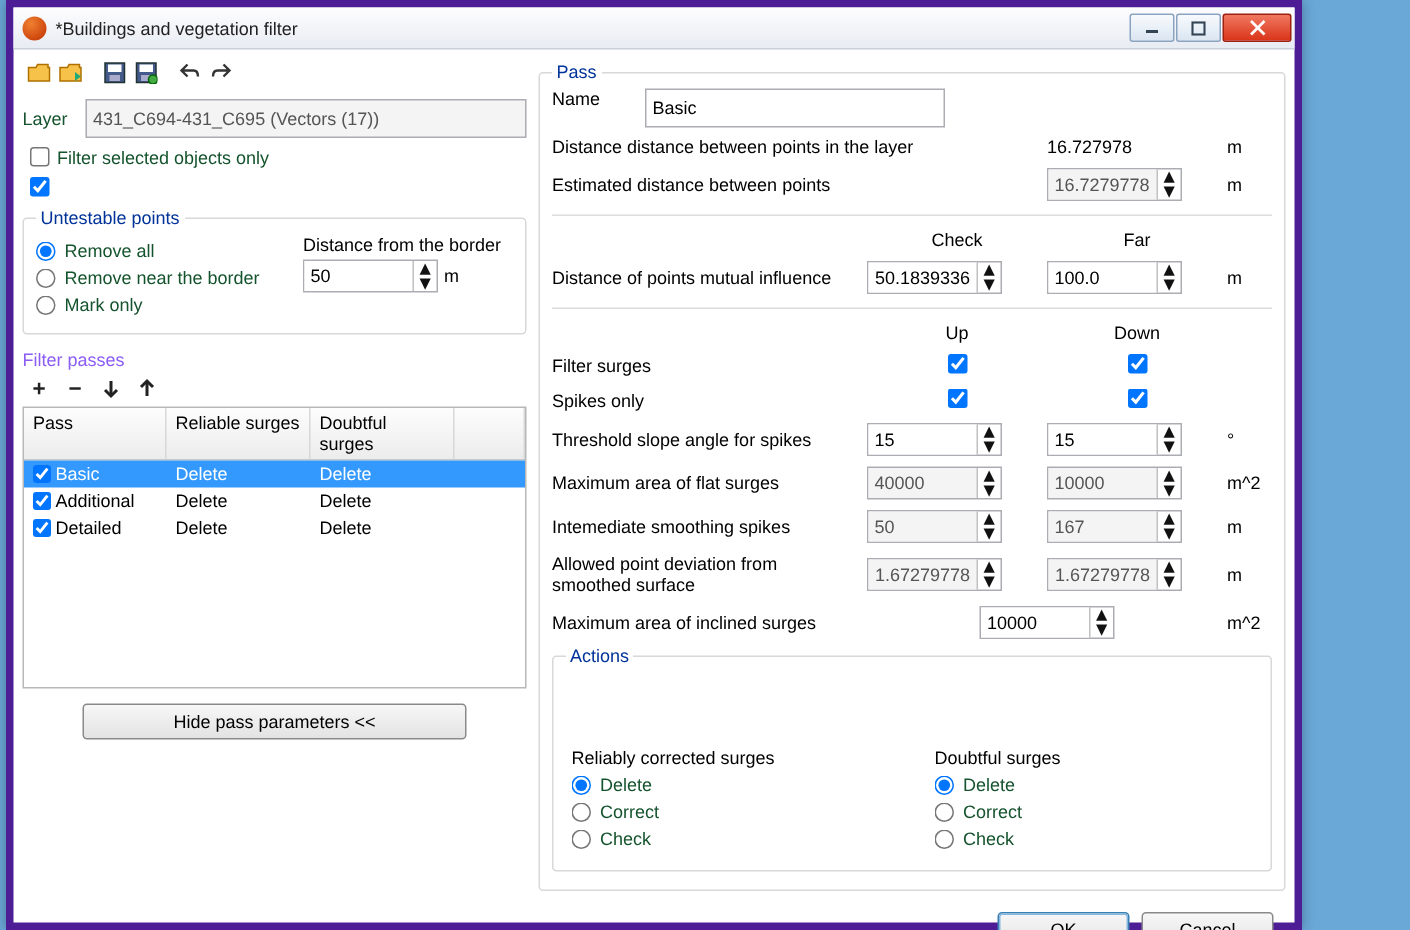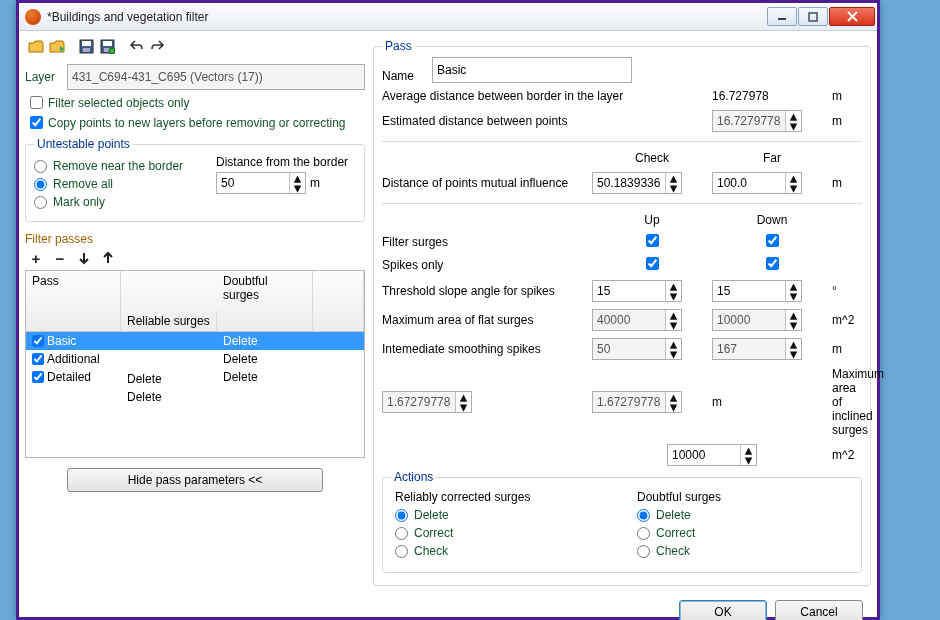--- a/index.html
+++ b/index.html
@@ -1,17 +1,17 @@
 <!DOCTYPE html>
 <html><head>
 <meta charset="utf-8">
 <style>
 * { box-sizing: border-box; font-family: "Segoe UI", Tahoma, sans-serif; font-size: 12px; }
 body { margin: 0; padding: 0; background: #6aa8d8; width: 940px; height: 620px; overflow: hidden; position: relative; }
-.window { position: absolute; top: 0; left: 16px; width: 864px; height: 620px; background: #fff; border: 3px solid #4c1d95; box-shadow: 0 0 8px rgba(0,0,0,0.3); }
+.window { position: absolute; top: 0; left: 4px; width: 864px; height: 620px; background: #fff; border: 5px solid #4c1d95; box-shadow: 0 0 8px rgba(0,0,0,0.3); }
 .titlebar { height: 28px; background: linear-gradient(#fdfdfe, #e8ecf3); border-bottom: 1px solid #c8d0dc; display: flex; align-items: center; padding: 0 2px 0 6px; }
 .titlebar .app-icon { width: 16px; height: 16px; background: radial-gradient(circle at 35% 30%, #f08030, #c03000); border-radius: 50%; margin-right: 6px; }
 .titlebar .title { flex: 1; color: #222; }
 .winbtns { display: flex; }
 .winbtn { width: 30px; height: 19px; margin-left: 1px; border: 1px solid #8aa3c0; border-radius: 2px; background: linear-gradient(#f7fafd,#dbe6f2); display: flex; align-items: center; justify-content: center; color: #345; }
 .winbtn.close { width: 46px; background: linear-gradient(#f07860,#d9341a); border-color: #a02010; color: #fff; }
 .winbtn svg { display: block; }
 
 .content { display: flex; height: calc(100% - 28px); padding: 4px 6px 6px 6px; gap: 8px; }
 .left-col { width: 415px; display: flex; flex-direction: column; }
@@ -40,51 +40,51 @@
 .untestable { display: flex; gap: 22px; }
 .ut-left { flex: 1; }
 .ut-right { width: 140px; }
 .radio-row { display: flex; align-items: center; gap: 6px; margin: 4px 0; }
 .dist-row { display: flex; align-items: center; gap: 4px; }
 .spin { display: inline-flex; border:1px solid #abadb3; height:22px; }
 .spin input { border: none; width: 72px; padding: 2px 4px; height: 20px; }
 .spin .spinbtns { width: 16px; border-left: 1px solid #c0c0c0; display:flex; flex-direction:column; }
 .spin .sb { flex:1; display:flex; align-items:center; justify-content:center; font-size:15px; line-height:0.3; color:#111;}
 
-.passes-label { color: #a16207; margin-top: 6px; }
+.passes-label { color: #8b5cf6; margin-top: 6px; }
 .passes-tb { display:flex; gap:6px; padding:3px 2px; align-items:center; }
 .passes-tb .pb { width:18px; height:18px; display:flex; align-items:center; justify-content:center; font-size:15px; font-weight:bold; color:#222; }
 .pass-table { border:1px solid #b8b8b8; height:188px; background:#fff; }
 .pt-head { display:flex; background:linear-gradient(#fdfdfd,#ececec); border-bottom:1px solid #c8c8c8; }
 .pt-head div { padding:3px 6px; border-right:1px solid #d8d8d8; }
 .col-pass { width:95px; }
-.col-rel { width:96px;margin-top:40px; }
+.col-rel { width:96px; }
 .col-doubt { width:96px; }
 .col-rest { flex:1; }
 .pt-row { display:flex; height:18px; align-items:center; }
 .pt-row .cell { padding: 1px 2px 1px 6px; display:flex; align-items:center; gap:3px; }
 .pt-row.selected { background:#3399ff; color:#fff; }
 .pt-row input[type=checkbox] { width:12px; height:12px; }
 
 .hide-btn { width: 256px; height:24px; margin: 10px auto 0 auto; display:block; border:1px solid #8a8a8a; border-radius:3px; background:linear-gradient(#f7f7f7,#e3e3e3); }
 
 .right-fieldset { flex: 1; }
 .pass-grid { display: grid; grid-template-columns: 210px 120px 120px 30px; row-gap: 7px; align-items: center; }
 .pass-grid .lbl { color:#000; padding-right:4px; }
 .pass-grid .hdr { text-align:center; color:#000; }
 .pass-grid .unit { color:#000; }
 .pass-grid .center { text-align:center; }
 .divider { grid-column: 1 / -1; border-top:1px solid #dcdcdc; margin:2px 0; }
-.name-row { display:flex; align-items:flex-end; gap:2px; margin-bottom:6px; }
+.name-row { display:flex; align-items:flex-start; gap:14px; margin-bottom:6px; }
 .name-row input { width: 200px; }
 .full-span { grid-column: 2 / 4; display:flex; justify-content:center; }
 
 .actions-group { margin-top:4px; }
 .actions-cols { display:flex; gap:30px; padding: 2px 4px; }
-.act-col { flex:1; }
+.act-col { flex:1;margin-top:48px; }
 .act-col .hdr2 { margin-bottom:3px; }
 
 .footer { display:flex; justify-content:flex-end; gap:8px; padding:10px 8px 0 0; }
 .footer button { width:88px; height:24px; border:1px solid #8a8a8a; border-radius:3px; background:linear-gradient(#f7f7f7,#e3e3e3); }
 .footer button.ok { border:1px solid #3c7fb1; outline:1px solid #86b7e0; outline-offset:-2px; }
 </style>
 </head>
 <body>
 
 <div class="window">
@@ -159,34 +159,33 @@
         <label>Layer</label>
         <input type="text" class="layer-input" disabled="" value="431_C694-431_C695 (Vectors (17))" style="">
       </div>
 
       <div class="chk">
         <input type="checkbox" style="">
         <label>Filter selected objects only</label>
       </div>
       <div class="chk">
         <input type="checkbox" checked="" style="">
-        <label>Copy points to new layers before removing or correcting</label>
       </div>
 
       <fieldset>
         <legend>Untestable points</legend>
         <div class="untestable">
           <div class="ut-left">
             <div class="radio-row">
+                <input type="radio" name="ut" checked="" style="">
+                <label>Remove all</label>
+              </div>
+            <div class="radio-row">
                 <input type="radio" name="ut" style="">
                 <label>Remove near the border</label>
-              </div>
-            <div class="radio-row">
-                <input type="radio" name="ut" checked="" style="">
-                <label>Remove all</label>
               </div>
             <div class="radio-row">
                 <input type="radio" name="ut" style="">
                 <label>Mark only</label>
               </div>
           </div>
           <div class="ut-right">
             <div style="margin-bottom:3px;">Distance from the border</div>
             <div class="dist-row">
               <span class="spin">
@@ -262,21 +261,21 @@
     <div class="right-col">
       <fieldset class="right-fieldset">
         <legend>Pass</legend>
 
         <div class="name-row">
           <span style="width:48px;">Name</span>
           <input type="text" value="Basic" style="">
         </div>
 
         <div class="pass-grid">
-          <div class="lbl" style="grid-column:1/3;">Average distance between border in the layer</div>
+          <div class="lbl" style="grid-column:1/3;">Distance distance between points in the layer</div>
           <div>16.727978</div>
           <div class="unit">m</div>
 
           <div class="lbl" style="grid-column:1/3;">Estimated distance between points</div>
           <div><span class="spin">
                 <input type="text" disabled="" value="16.7279778" style="">
                 <span class="spinbtns">
                   <span class="sb">▴</span>
                   <span class="sb">▾</span>
                 </span>
@@ -368,20 +367,21 @@
               </span></div>
           <div><span class="spin">
                 <input type="text" disabled="" value="167" style="">
                 <span class="spinbtns">
                   <span class="sb">▴</span>
                   <span class="sb">▾</span>
                 </span>
               </span></div>
           <div class="unit">m</div>
 
+          <div class="lbl">Allowed point deviation from smoothed surface</div>
           <div><span class="spin">
                 <input type="text" disabled="" value="1.672797788" style="">
                 <span class="spinbtns">
                   <span class="sb">▴</span>
                   <span class="sb">▾</span>
                 </span>
               </span></div>
           <div><span class="spin">
                 <input type="text" disabled="" value="1.672797788" style="">
                 <span class="spinbtns">

